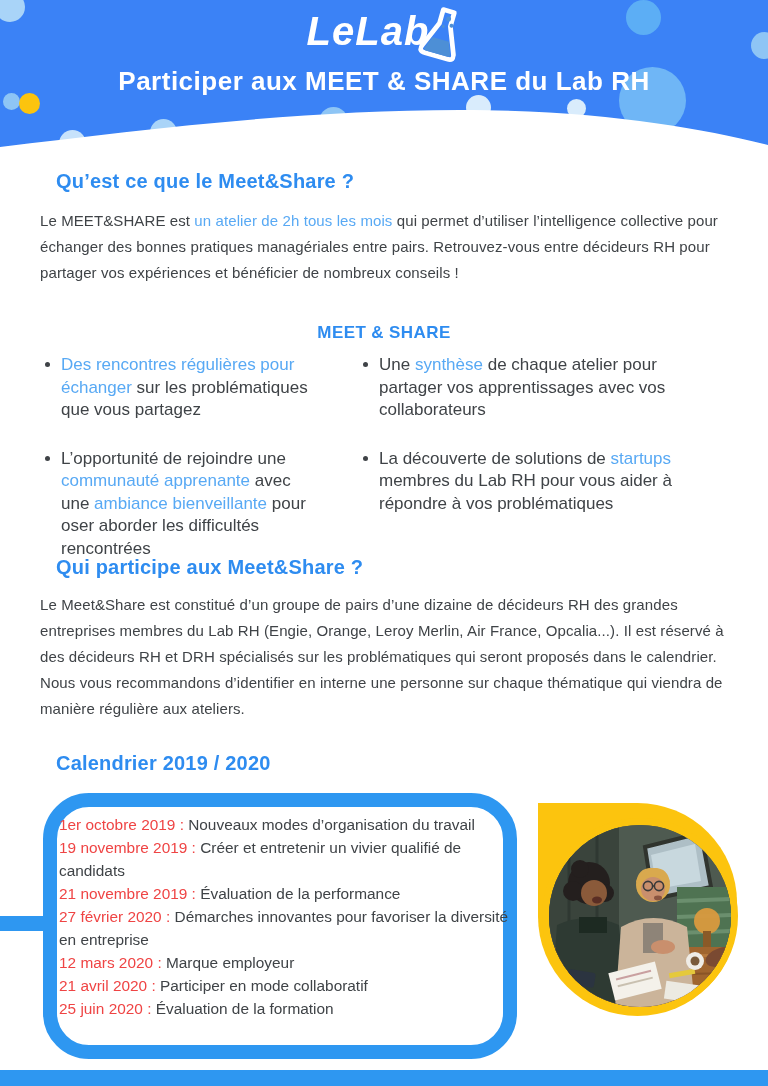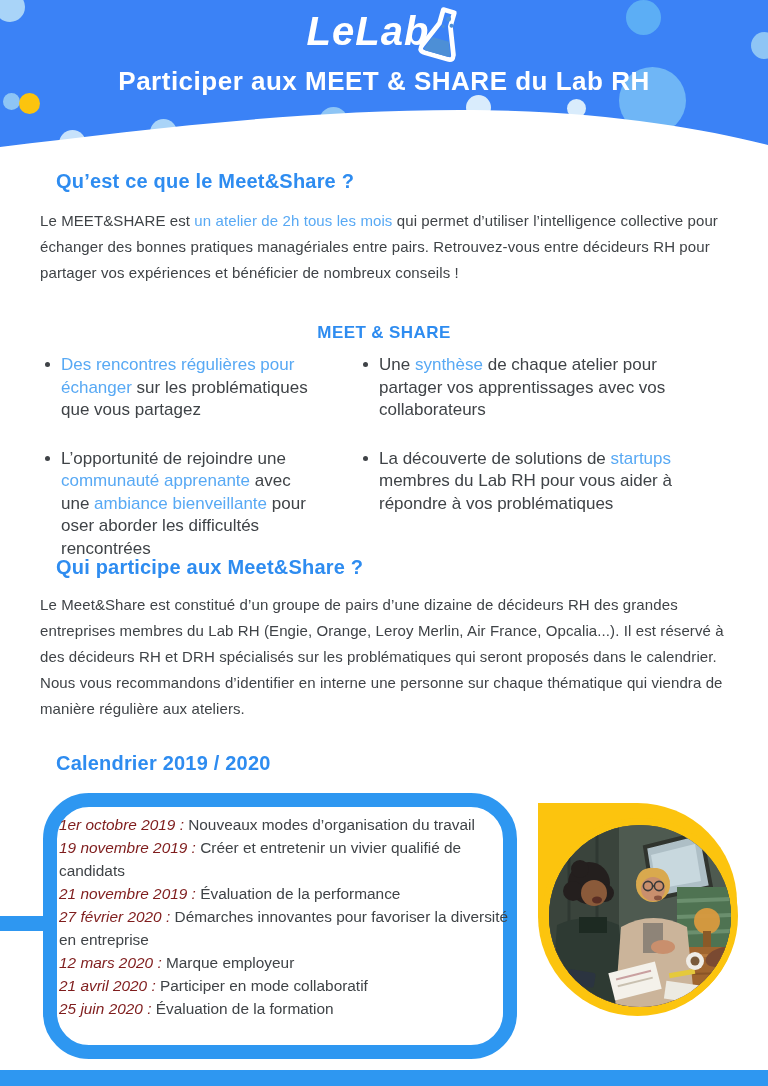--- a/index.html
+++ b/index.html
@@ -43,21 +43,21 @@
     grid-template-columns:272px 318px;grid-template-rows:auto auto;
     grid-auto-flow:column;column-gap:46px;row-gap:26px;}
   .bullet{display:flex;gap:11px;font-size:17px;line-height:22.5px;color:#3f4347;}
   .bullet .dot{width:5px;height:5px;border-radius:50%;background:#3f4347;margin-top:8px;flex:0 0 auto;}
   .bullet .btxt{max-width:256px;}
   .bullets .col-r .btxt{max-width:302px;}
   
   .cal-box{position:absolute;top:793px;left:43px;width:474px;height:266px;box-sizing:border-box;
     background:#fff;border:14px solid #2e97f1;border-radius:46px;padding:6px 0 0 2px;}
   .cal-event{font-size:15.4px;line-height:23px;color:#3f4347;width:458px;}
-  .cal-date{color:#7f1d1d;font-style:italic;}
+  .cal-date{color:#ef4444;}
   .stripe{position:absolute;top:916px;left:0;width:58px;height:15px;background:#2e97f1;}
   
   .blob{position:absolute;top:803px;left:538px;width:199px;height:213px;background:#fcc40e;
     border-radius:0 100px 100px 100px;}
   .photo-ring{position:absolute;top:818px;left:542px;width:182px;height:182px;border:7px solid #fcc40e;
     border-radius:50%;overflow:hidden;background:#51584a;}
   .photo-ring svg{display:block;}
   
   .footer{position:absolute;top:1070px;left:0;width:768px;height:16px;background:#2e97f1;}
 </style>

